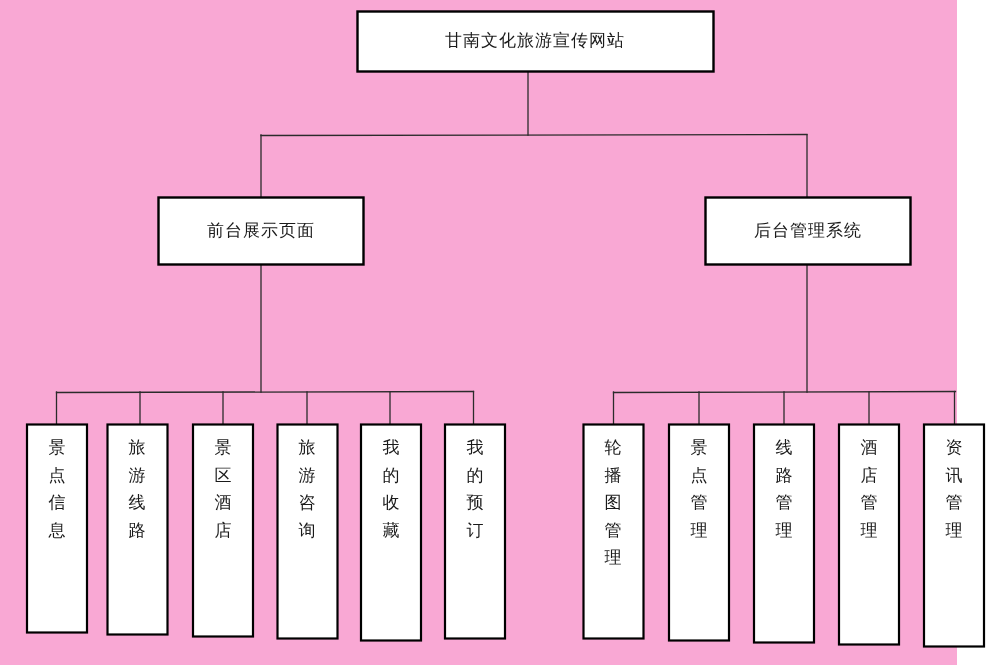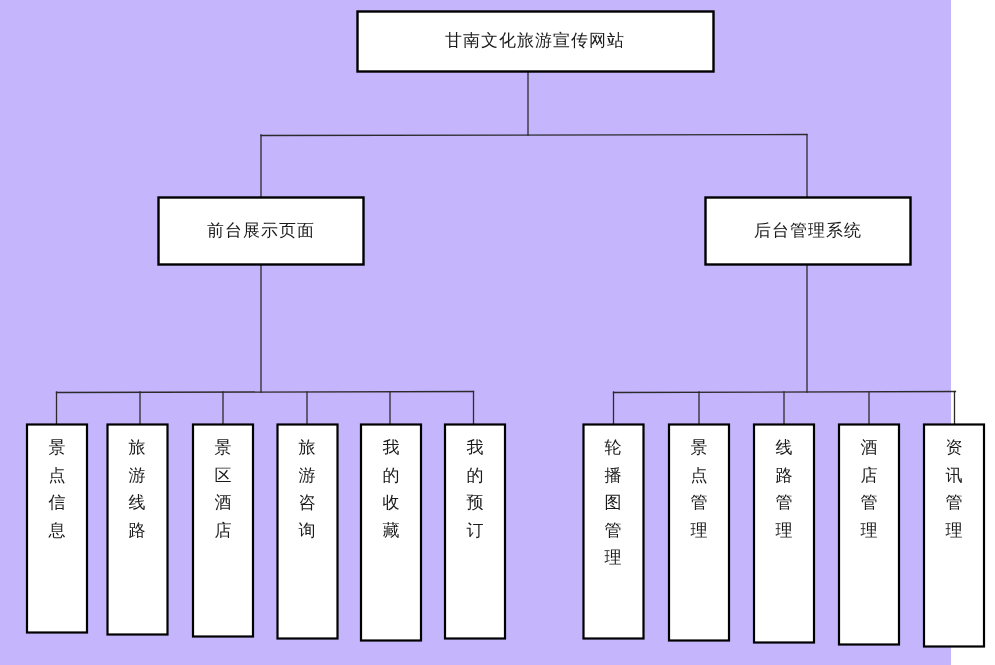--- a/index.html
+++ b/index.html
@@ -11,21 +11,22 @@
   body {
     width: 995px;
     height: 665px;
     font-family: "DejaVu Sans", "Liberation Sans", sans-serif;
     overflow: hidden;
   }
   #diagram-root {
     position: relative;
     width: 951px;
     height: 665px;
-    background: #c4b5fd;
+    background: #f9a8d4;
+    padding-left: 6px;
   }
   svg#tree-svg {
     position: absolute;
     left: 0;
     top: 0;
     width: 995px;
     height: 665px;
     display: block;
   }
   .node-rect {

